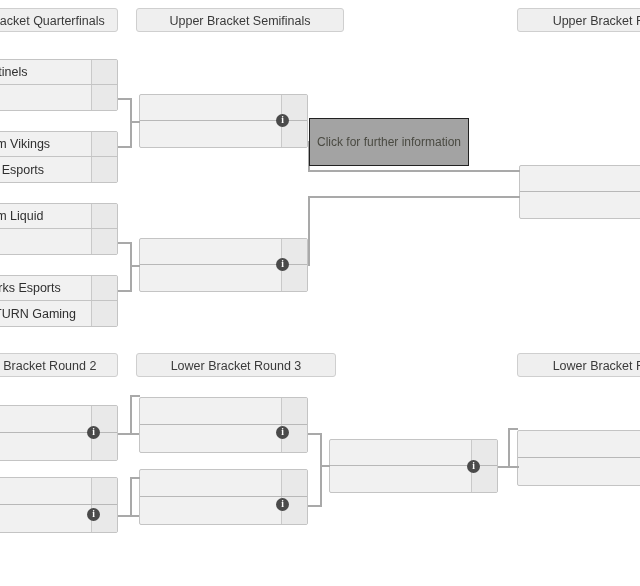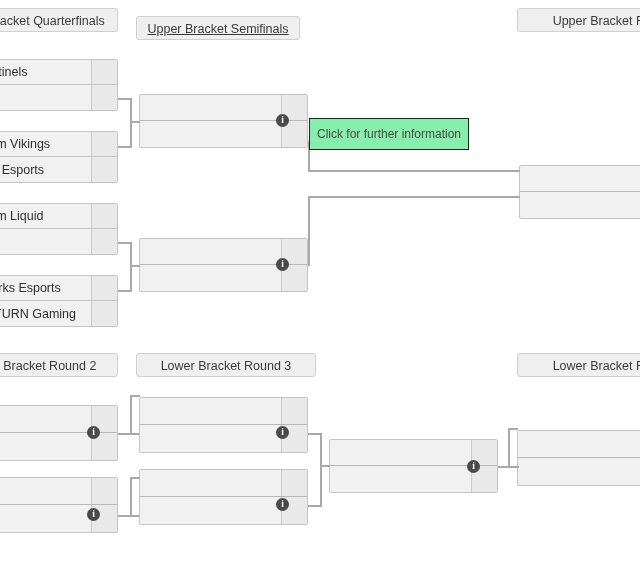--- a/index.html
+++ b/index.html
@@ -98,38 +98,38 @@
     background: #a9a9a9;
     z-index: 1;
   }
   .conn.h { height: 2px; }
   .conn.v { width: 2px; }
 
   
   .tooltip {
     position: absolute;
     box-sizing: border-box;
-    background: #86efac;
+    background: #a3a3a3;
     border: 1px solid #222222;
     font-size: 12px;
     color: #4a4a42;
-    padding: 8px 7px;
+    padding: 16px 7px;
     white-space: nowrap;
     z-index: 30;
   }
 </style>
 </head>
 <body>
 
 <div id="stage">
 
   <div class="round-header" style="left:-26px; top:8px; width:144px;">
     <span>Bracket Quarterfinals</span>
   </div>
-  <div class="round-header" style="left:136px; top:16px; width:164px;text-decoration:underline;">
+  <div class="round-header" style="left:136px; top:8px; width:208px;">
     <span>Upper Bracket Semifinals</span>
   </div>
   <div class="round-header" style="left:517px; top:8px; width:172px;">
     <span>Upper Bracket Fin</span>
   </div>
 
   <div class="match split" style="left:-32px; top:59px; width:150px; height:52px;">
     <div class="row top">
       <div class="name">Sentinels</div>
       <div class="score"></div>
@@ -225,21 +225,21 @@
     </div>
   </div>
 
   <div class="tooltip" style="left:309px; top:118px;">
     <span>Click for further information</span>
   </div>
 
   <div class="round-header" style="left:-26px; top:353px; width:144px;">
     <span>r Bracket Round 2</span>
   </div>
-  <div class="round-header" style="left:136px; top:353px; width:180px;text-align:center;">
+  <div class="round-header" style="left:136px; top:353px; width:200px;text-align:center;">
     <span>Lower Bracket Round 3</span>
   </div>
   <div class="round-header" style="left:517px; top:353px; width:172px;">
     <span>Lower Bracket Fin</span>
   </div>
 
   <div class="match" style="left:-51px; top:405px; width:169px; height:56px;">
     <div class="row top">
       <div class="name"></div>
       <div class="score"></div>

